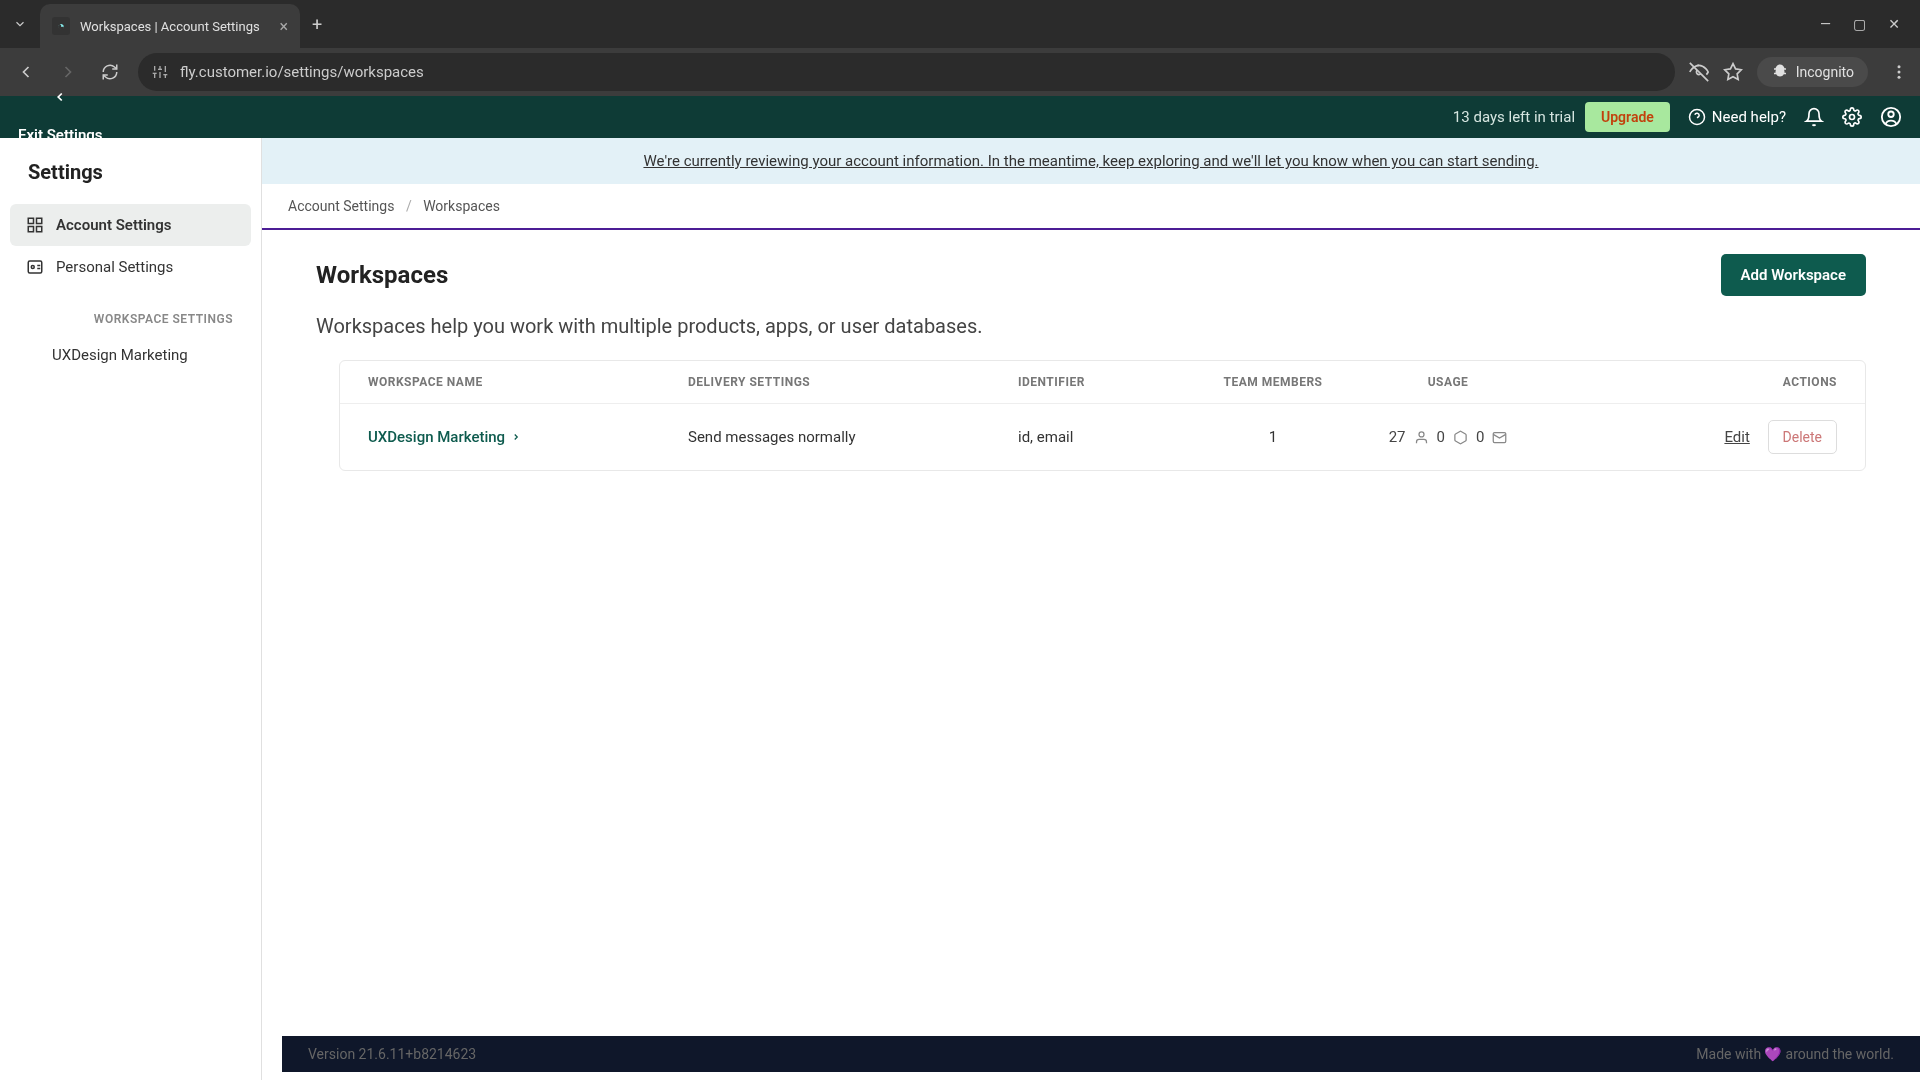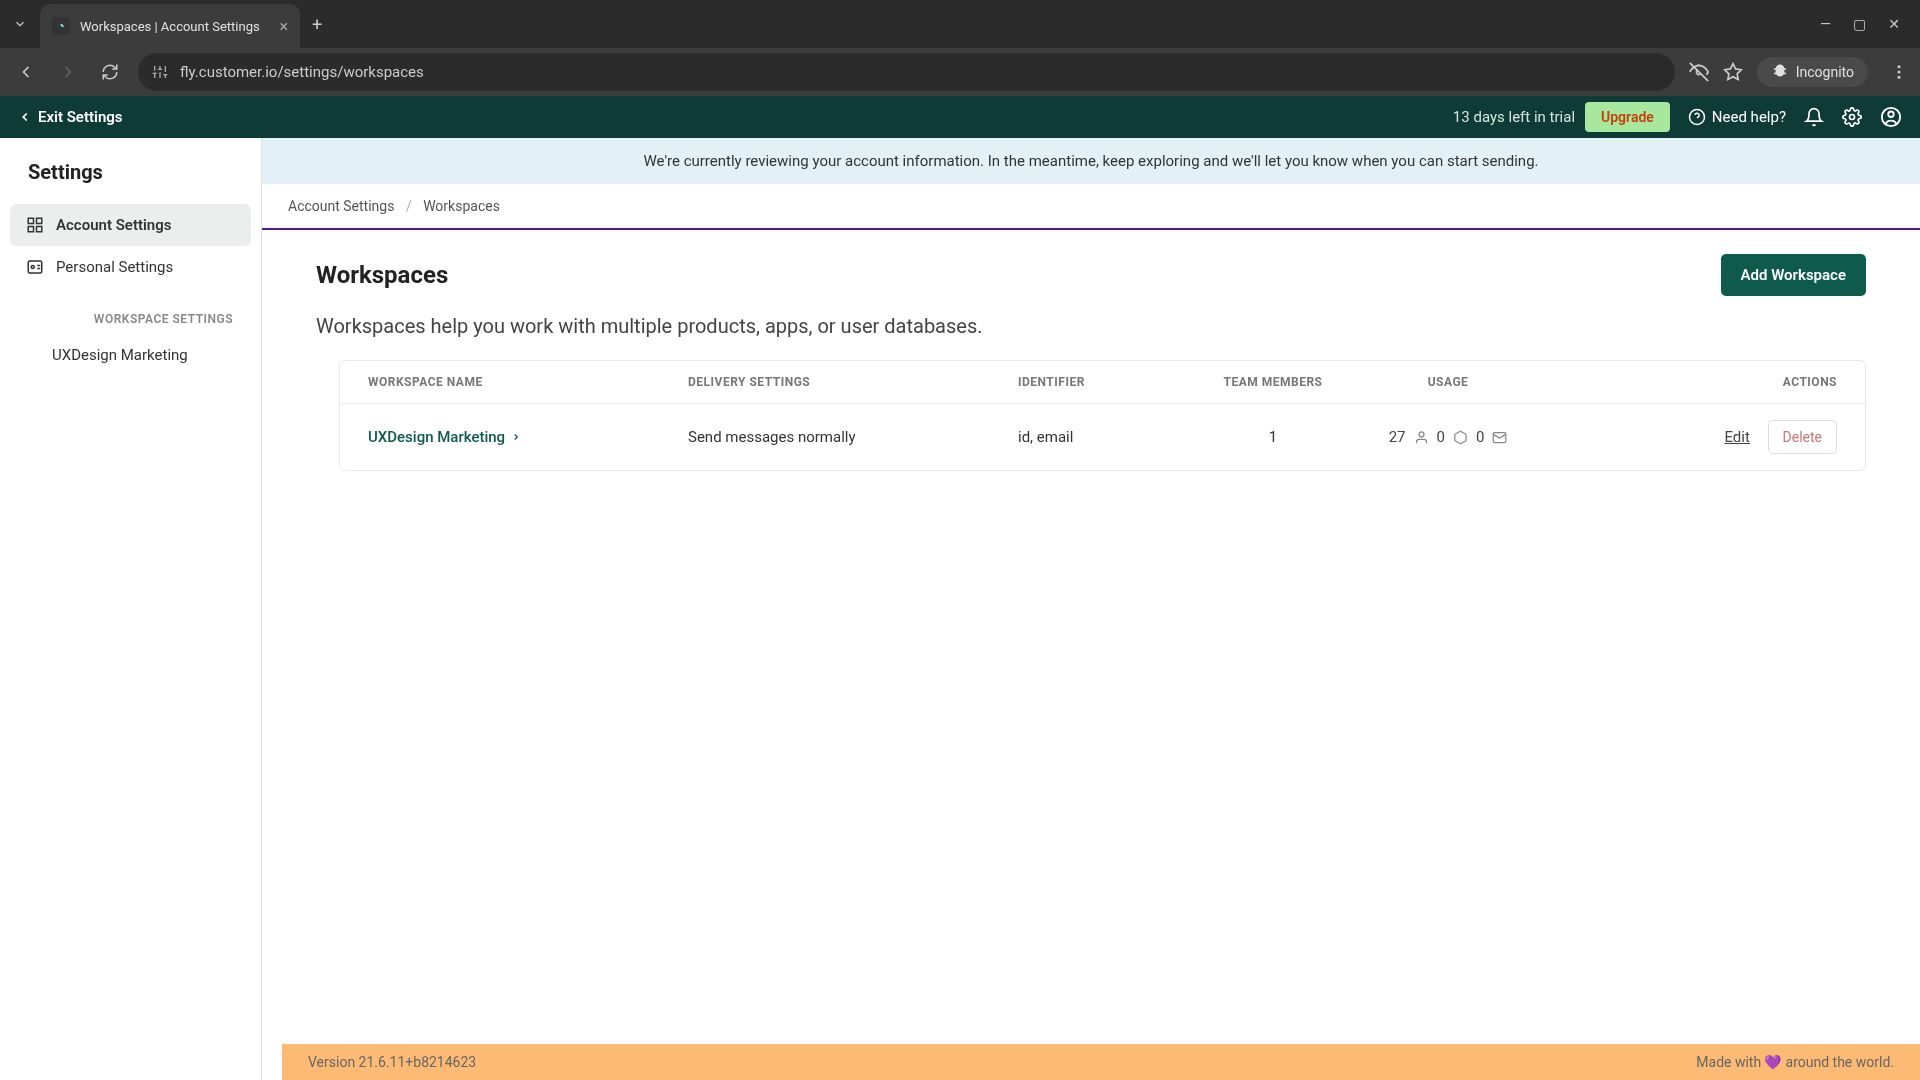--- a/index.html
+++ b/index.html
@@ -21,39 +21,39 @@
     .nav-btn { color: #ccc; cursor: pointer; display: flex; align-items: center; justify-content: center; width: 28px; height: 28px; }
     .nav-btn.disabled { color: #666; }
     .url-bar { flex: 1; background: #2b2b2b; border-radius: 24px; height: 38px; display: flex; align-items: center; padding: 0 14px; gap: 12px; }
     .url-icon { color: #aaa; }
     .url-text { color: #ccc; font-size: 15px; }
     .toolbar-icon { color: #ccc; cursor: pointer; display: flex; align-items: center; }
     .incognito-badge { background: #4a4a4a; border-radius: 24px; padding: 6px 14px; display: flex; align-items: center; gap: 7px; color: #e0e0e0; font-size: 14px; }
     
     
     .app-header { background: #0e3b36; height: 42px; display: flex; align-items: center; padding: 0 18px; color: #fff; }
-    .exit-settings { display: flex; align-items: center; gap: 6px; cursor: pointer; font-size: 15px; font-weight: 600; }
+    .exit-settings { display: flex; align-items: center; gap: 22px; cursor: pointer; font-size: 15px; font-weight: 600; flex-direction: column; }
     .header-spacer { flex: 1; }
     .trial-text { color: #d5e5e0; font-size: 15px; margin-right: 10px; }
     .upgrade-btn { background: #a8e89e; color: #c2410c; border: none; padding: 7px 16px; border-radius: 4px; font-weight: 600; font-size: 14px; cursor: pointer; }
     .need-help { display: flex; align-items: center; gap: 6px; margin-left: 18px; cursor: pointer; font-size: 15px; }
     .header-icon { margin-left: 18px; cursor: pointer; display: flex; align-items: center; }
     
     
     .main-layout { display: flex; height: calc(100% - 138px); background: #fff; }
     .sidebar { width: 262px; border-right: 1px solid #e0e0e0; background: #fff; padding: 18px 10px; }
     .sidebar-title { font-size: 20px; font-weight: 700; color: #222; padding: 4px 18px 20px; }
     .sidebar-item { display: flex; align-items: center; gap: 12px; padding: 12px 16px; border-radius: 6px; cursor: pointer; font-size: 15px; color: #333; }
     .sidebar-item.active { background: #eceeed; font-weight: 600; }
     .sidebar-item-icon { width: 18px; height: 18px; display: flex; align-items: center; justify-content: center; }
     .sidebar-section-title { font-size: 12px; font-weight: 600; letter-spacing: 0.5px; color: #888; padding: 24px 18px 10px; text-align: right; }
     .sidebar-sub-item { padding: 10px 18px 10px 42px; font-size: 15px; color: #333; cursor: pointer; }
     
     .content { flex: 1; display: flex; flex-direction: column; background: #fff; }
-    .banner { background: #e3f1f7; padding: 14px; text-align: center; color: #333; font-size: 15px; }
+    .banner { background: #e3f1f7; padding: 14px; text-align: center; color: #333; font-size: 15px; text-decoration: underline; }
     .breadcrumbs { padding: 14px 26px; font-size: 14px; color: #555; border-bottom: 2px solid #4c1d95; }
     .breadcrumbs a { color: #555; text-decoration: none; }
     .breadcrumb-sep { margin: 0 8px; color: #aaa; }
     
     .page-section { padding: 24px 54px; }
     .page-header { display: flex; align-items: center; justify-content: space-between; }
     .page-title { font-size: 24px; font-weight: 700; color: #222; }
     .add-btn { background: #0e5b4e; color: #fff; border: none; padding: 12px 20px; border-radius: 5px; font-weight: 600; font-size: 15px; cursor: pointer; }
     .page-desc { margin-top: 18px; font-size: 20px; color: #444; }
     
@@ -67,21 +67,21 @@
     .col-actions { flex: 1; text-align: right; }
     
     .table-row { display: flex; align-items: center; padding: 16px 28px; font-size: 15px; color: #333; }
     .ws-link { color: #0e5b4e; font-weight: 500; cursor: pointer; text-decoration: none; display: inline-flex; align-items: center; gap: 6px; }
     .usage-stats { display: flex; align-items: center; gap: 8px; justify-content: center; }
     .usage-num { color: #444; }
     .usage-icon { color: #888; }
     .edit-link { color: #444; text-decoration: underline; cursor: pointer; margin-right: 14px; }
     .delete-btn { border: 1px solid #ddd; background: #fff; color: #c77; padding: 8px 14px; border-radius: 5px; cursor: pointer; font-size: 14px; }
     
-    .footer { position: absolute; bottom: 0; left: 282px; right: 0; display: flex; justify-content: space-between; padding: 10px 26px; font-size: 14px; color: #666; background: #fdba74; }
+    .footer { position: absolute; bottom: 8px; left: 282px; right: 0; display: flex; justify-content: space-between; padding: 10px 26px; font-size: 14px; color: #666; background: #0f172a; }
     .heart { display: inline-block; }
     
     svg { display: block; }
   </style>
 </head>
 <body>
 
 <div class="browser-chrome">
   <div class="tab-dropdown">
     <svg width="14" height="14" viewBox="0 0 24 24" fill="none" stroke="currentColor" stroke-width="2">

